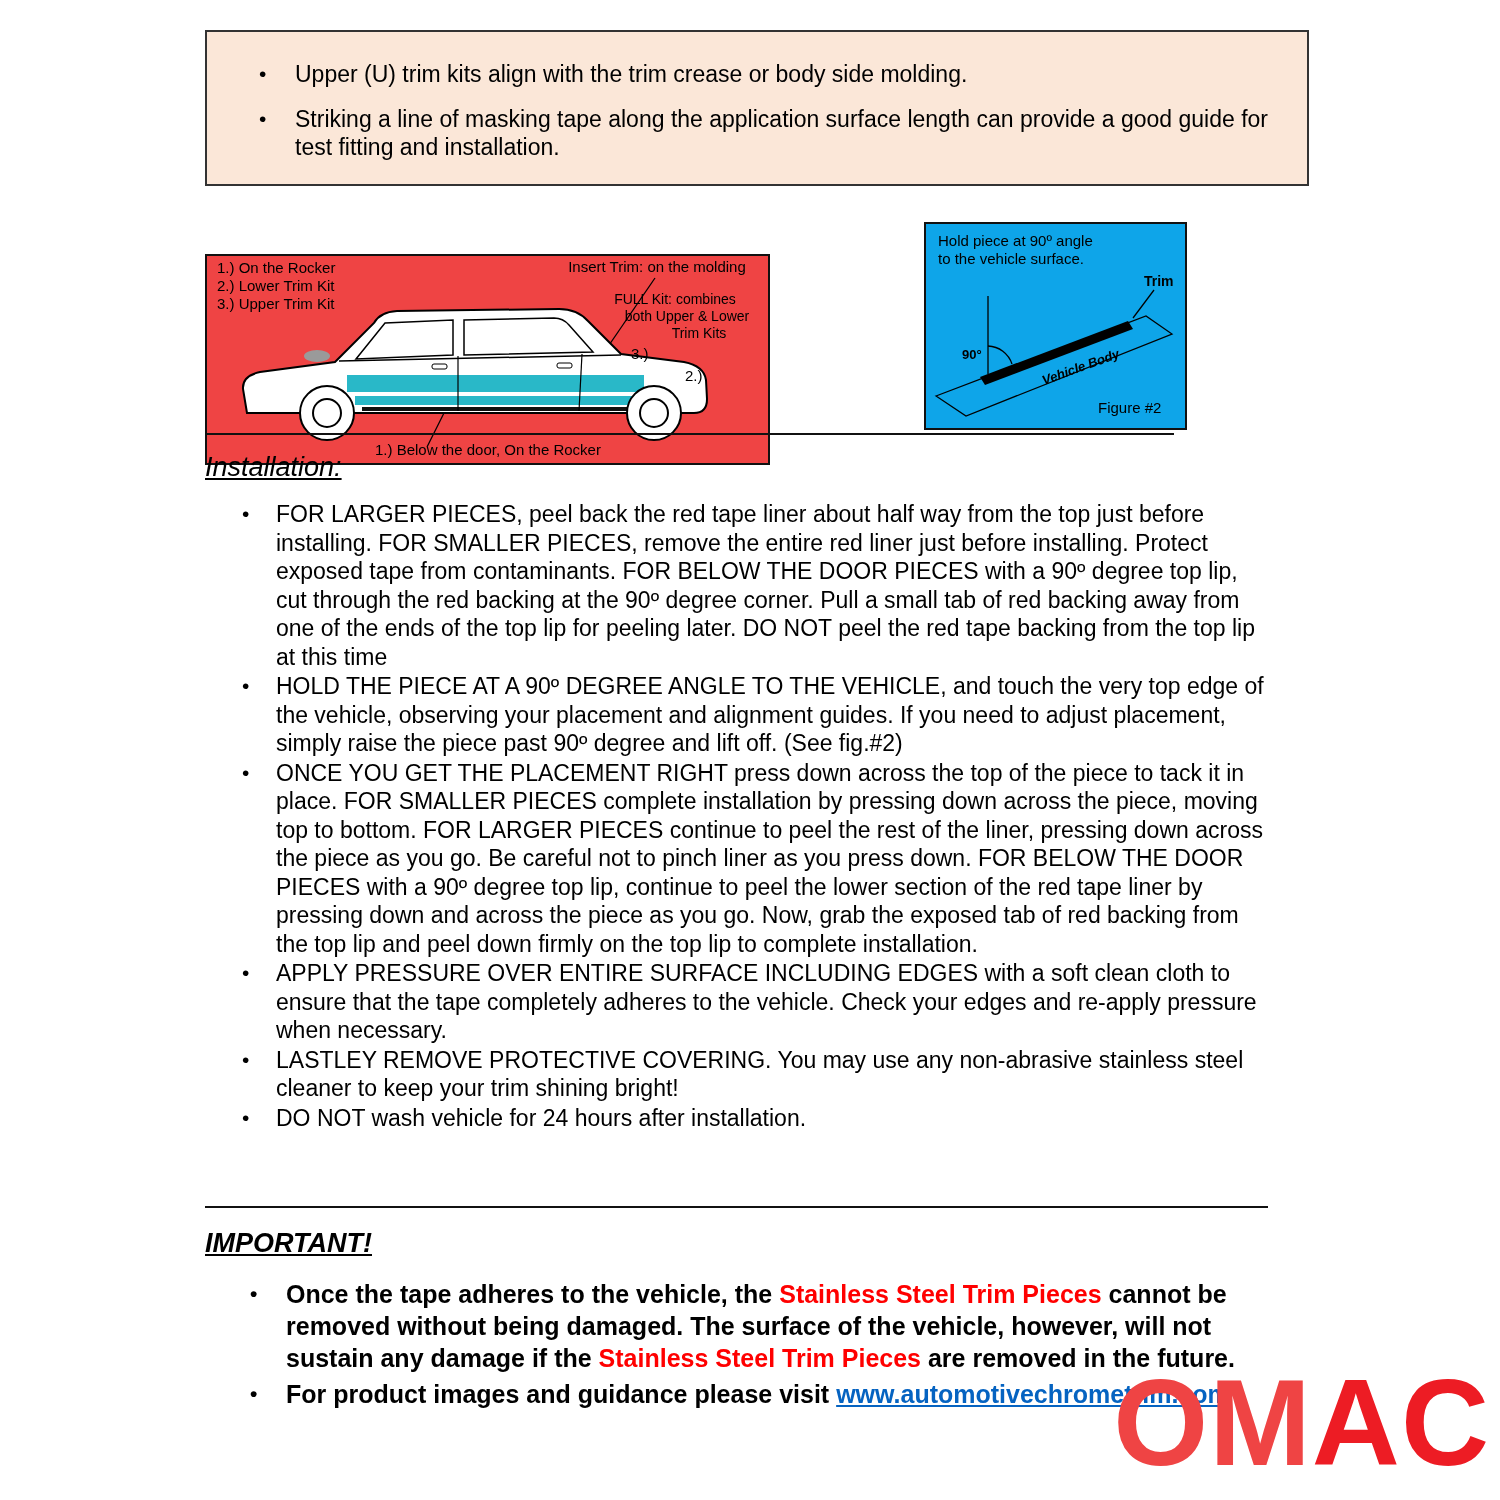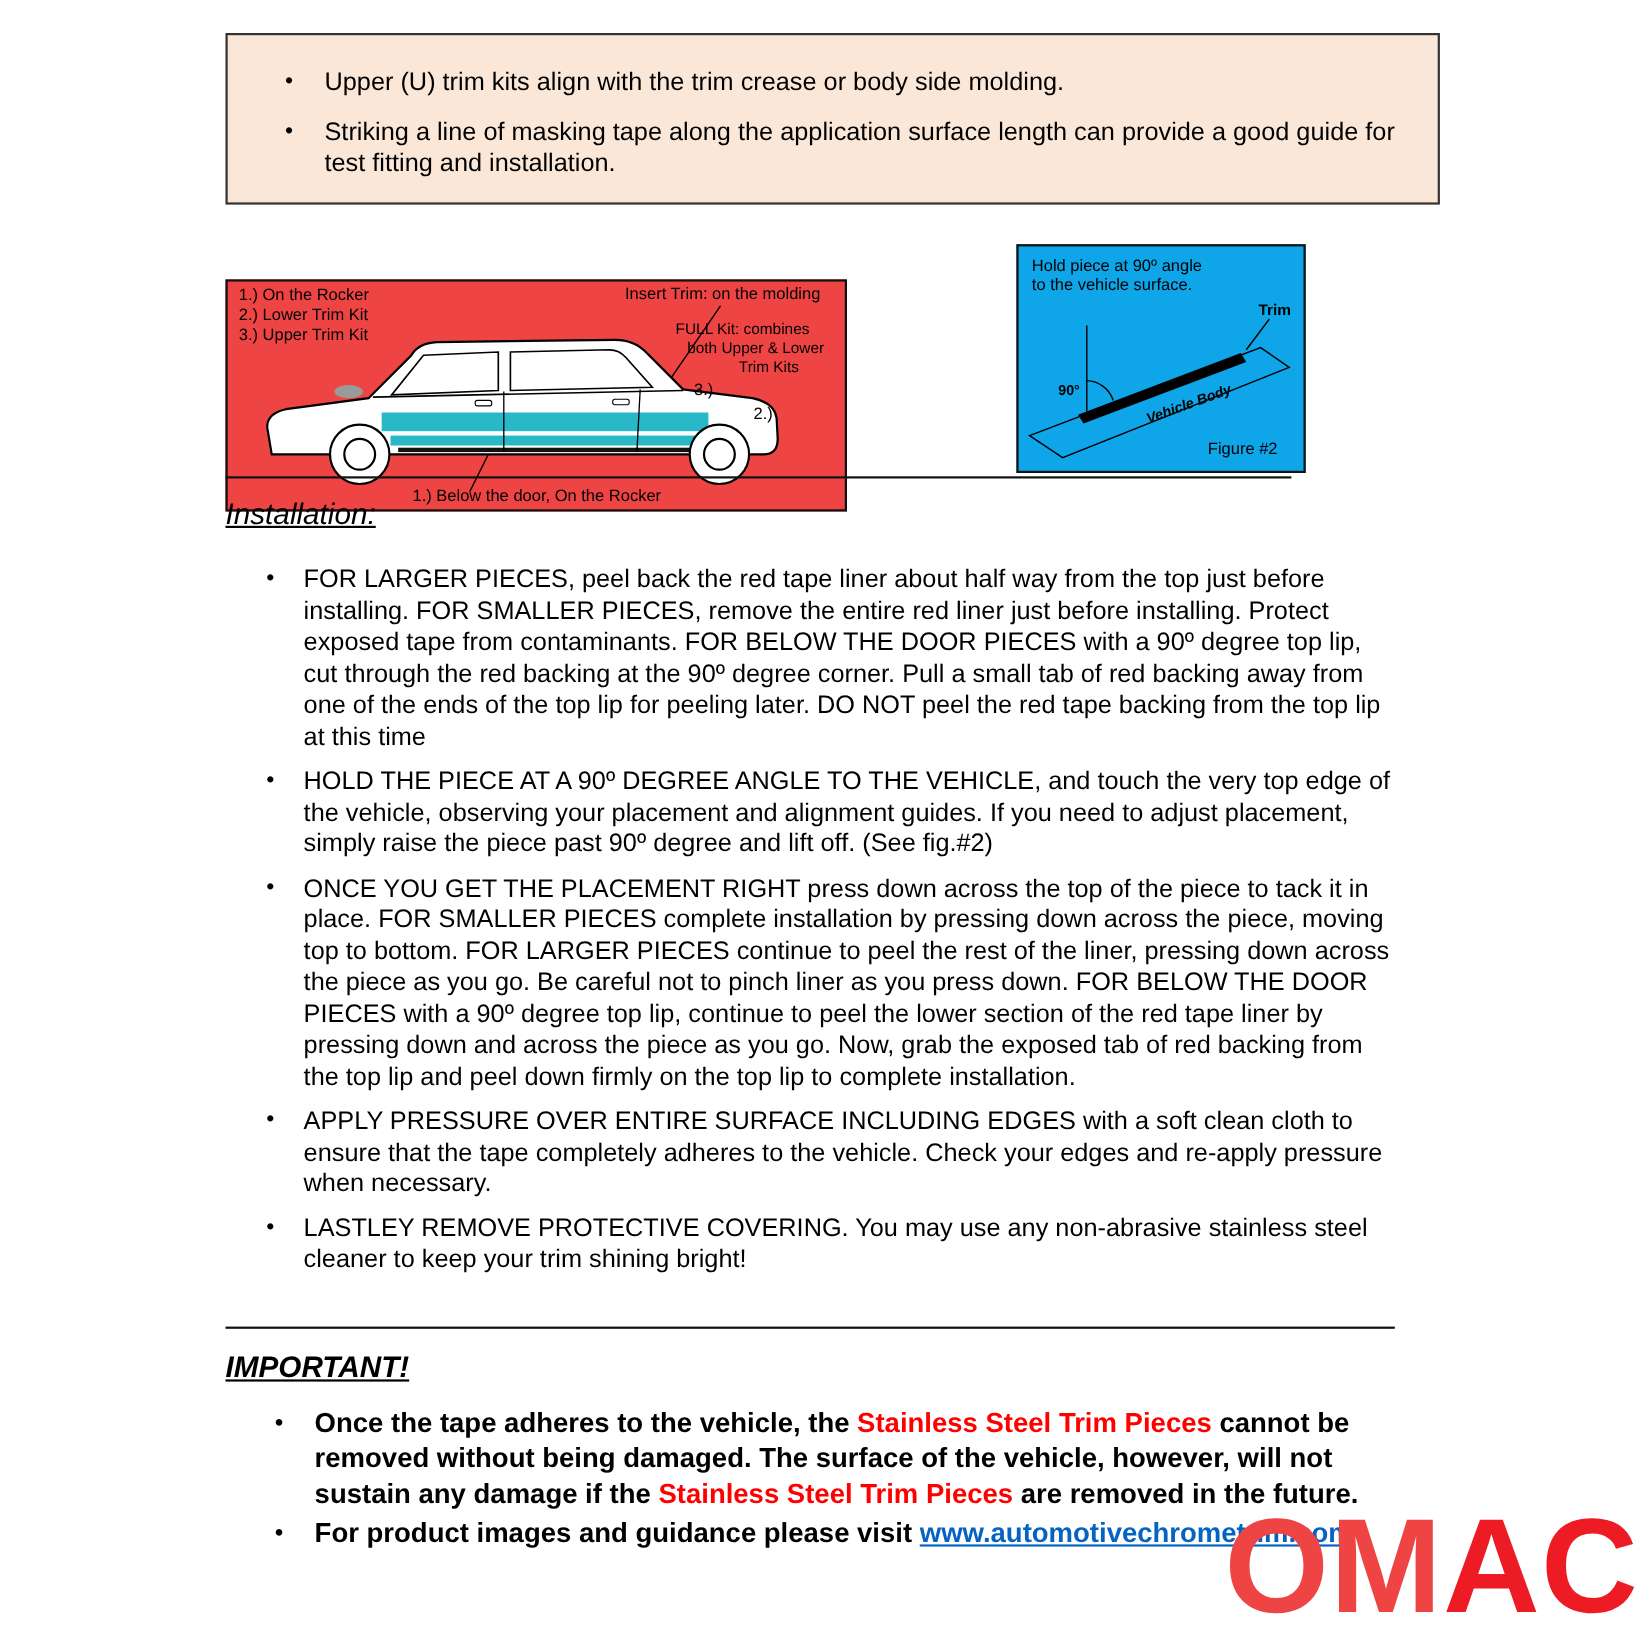--- a/index.html
+++ b/index.html
@@ -33,21 +33,21 @@
 
   
   .section-heading { font-size: 27px; font-style: italic; text-decoration: underline; }
   .installation-heading { left: 205px; top: 452px; }
   .important-heading { left: 205px; top: 1228px; font-weight: bold; }
 
   
   .install-list { left: 240px; top: 500px; width: 1032px; list-style: none; margin: 0; padding: 0; }
   .install-list li {
     font-size: 23px; line-height: 28.5px;
-    position: relative; padding-left: 36px; margin-bottom: 1px; margin-top: 12px;
+    position: relative; padding-left: 36px; margin-bottom: 1px;
   }
   .install-list li::before { content: "•"; position: absolute; left: 2px; top: 0; font-size: 21px; }
 
   .divider { left: 205px; top: 1206px; width: 1063px; border-top: 2px solid #111; height: 0; }
 
   
   .important-list { left: 250px; top: 1278px; width: 1004px; list-style: none; margin: 0; padding: 0; font-weight: bold; }
   .important-list li {
     font-size: 25px; line-height: 32px;
     position: relative; padding-left: 36px; margin-bottom: 4px;
@@ -145,20 +145,21 @@
   </div>
   <div class="abs figures-underline"></div>
 
   <div class="abs section-heading installation-heading">Installation:</div>
   <ul class="abs install-list">
     <li>FOR LARGER PIECES, peel back the red tape liner about half way from the top just before installing. FOR SMALLER PIECES, remove the entire red liner just before installing. Protect exposed tape from contaminants. FOR BELOW THE DOOR PIECES with a 90º degree top lip, cut through the red backing at the 90º degree corner. Pull a small tab of red backing away from one of the ends of the top lip for peeling later. DO NOT peel the red tape backing from the top lip at this time</li>
     <li>HOLD THE PIECE AT A 90º DEGREE ANGLE TO THE VEHICLE, and touch the very top edge of the vehicle, observing your placement and alignment guides. If you need to adjust placement, simply raise the piece past 90º degree and lift off. (See fig.#2)</li>
     <li>ONCE YOU GET THE PLACEMENT RIGHT press down across the top of the piece to tack it in place. FOR SMALLER PIECES complete installation by pressing down across the piece, moving top to bottom. FOR LARGER PIECES continue to peel the rest of the liner, pressing down across the piece as you go. Be careful not to pinch liner as you press down. FOR BELOW THE DOOR PIECES with a 90º degree top lip, continue to peel the lower section of the red tape liner by pressing down and across the piece as you go. Now, grab the exposed tab of red backing from the top lip and peel down firmly on the top lip to complete installation.</li>
     <li>APPLY PRESSURE OVER ENTIRE SURFACE INCLUDING EDGES with a soft clean cloth to ensure that the tape completely adheres to the vehicle. Check your edges and re-apply pressure when necessary.</li>
     <li>LASTLEY REMOVE PROTECTIVE COVERING. You may use any non-abrasive stainless steel cleaner to keep your trim shining bright!</li>
+    <li>DO NOT wash vehicle for 24 hours after installation.</li>
   </ul>
 
   <div class="abs divider"></div>
 
   <div class="abs section-heading important-heading">IMPORTANT!</div>
   <ul class="abs important-list">
     <li><span>Once the tape adheres to the vehicle, the </span><span class="red-text">Stainless Steel Trim Pieces</span><span> cannot be removed without being damaged. The surface of the vehicle, however, will not sustain any damage if the </span><span class="red-text">Stainless Steel Trim Pieces</span><span> are removed in the future.</span></li>
     <li><span>For product images and guidance please visit </span><a class="link">www.automotivechrometrim.com</a></li>
   </ul>
 

